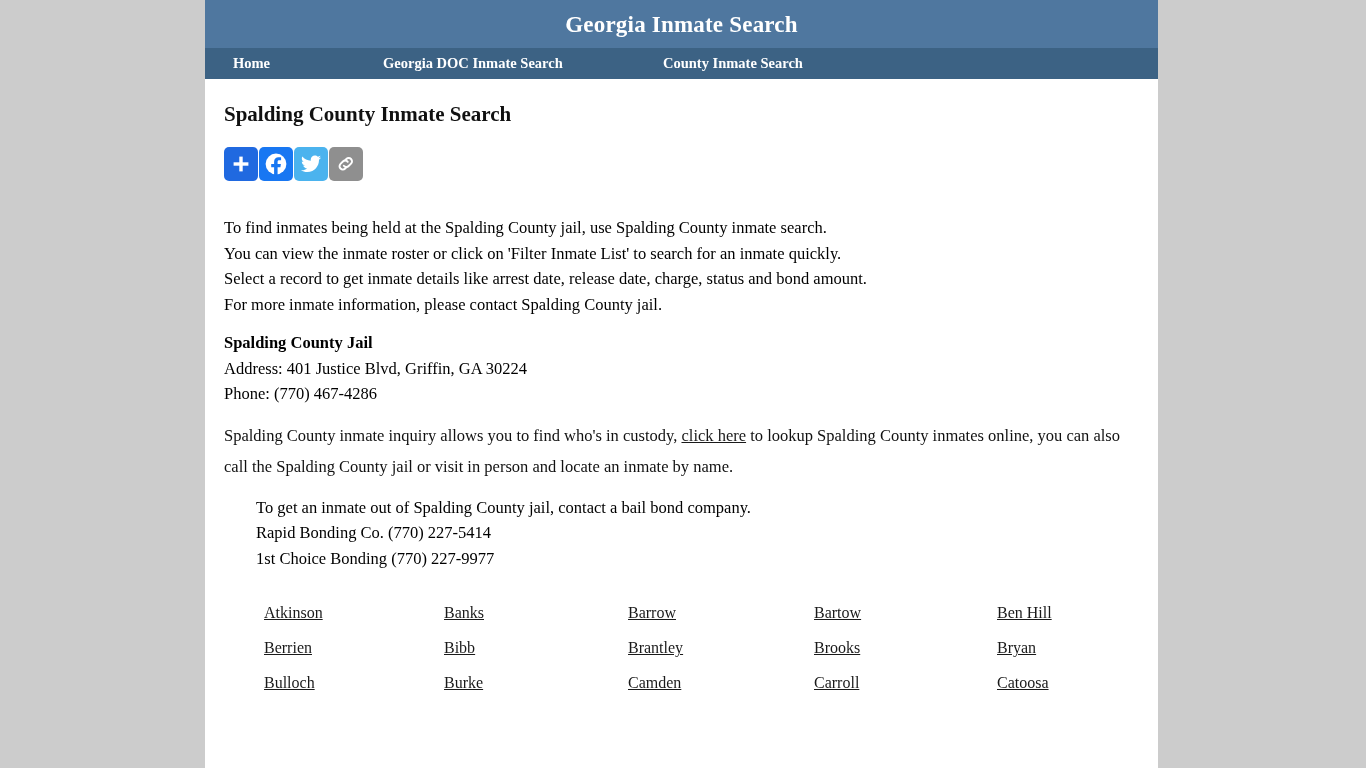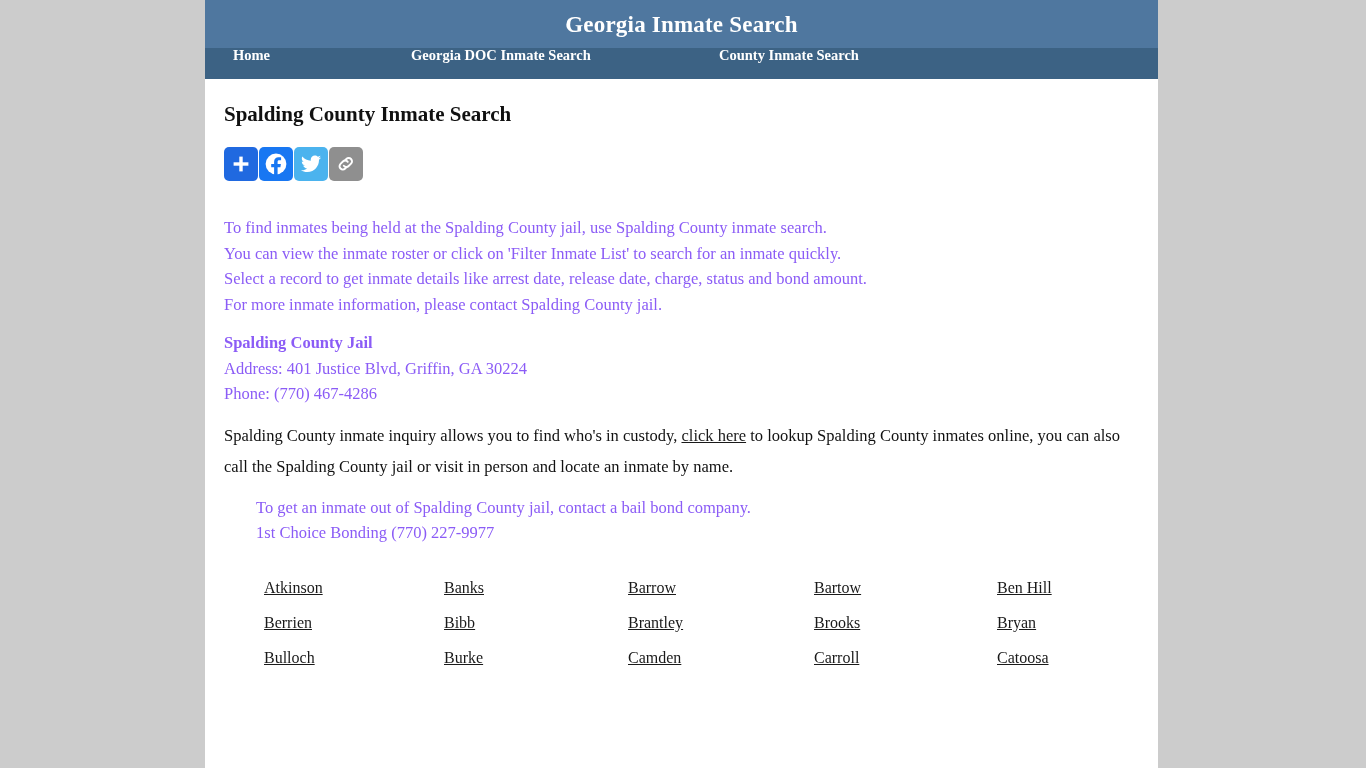--- a/index.html
+++ b/index.html
@@ -41,24 +41,23 @@
     letter-spacing: 0.2px;
     line-height: 1;
     margin: 0;
   }
 
   
   .site-nav {
     background: #3c6284;
     height: 31px;
     display: flex;
-    align-items: flex-start;
+    align-items: center;
     padding-left: 28px;
     box-sizing: border-box;
-    gap: 28px;
   }
   .nav-item {
     color: #ffffff;
     font-size: 14.5px;
     font-weight: bold;
     text-decoration: none;
     font-family: "Liberation Serif", "DejaVu Serif", serif;
     white-space: nowrap;
     line-height: 1;
   }
@@ -106,21 +105,21 @@
 
   
   .intro-block {
     margin-top: 34px;
   }
   .intro-block .line,
   .addr-block .line,
   .bail-block .line {
     font-size: 16.5px;
     line-height: 25.5px;
-    color: #8b5cf6;
+    color: #000000;
   }
   .addr-block {
     margin-top: 13px;
   }
   .addr-block .line.bold {
     font-weight: bold;
   }
   .para {
     font-size: 16.5px;
     line-height: 31px;
@@ -237,20 +236,21 @@
     <div class="addr-block">
       <div class="line bold">Spalding County Jail</div>
       <div class="line">Address: 401 Justice Blvd, Griffin, GA 30224</div>
       <div class="line">Phone: (770) 467-4286</div>
     </div>
 
     <div class="para"><span>Spalding County inmate inquiry allows you to find who's in custody, </span><a href="#">click here</a><span> to lookup Spalding County inmates online, you can also call the Spalding County jail or visit in person and locate an inmate by name.</span></div>
 
     <div class="bail-block">
       <div class="line">To get an inmate out of Spalding County jail, contact a bail bond company.</div>
+      <div class="line">Rapid Bonding Co. (770) 227-5414</div>
       <div class="line">1st Choice Bonding (770) 227-9977</div>
     </div>
 
     <div class="county-section">
       <table class="county-table">
         <tbody>
           <tr>
             <td class="cc0"><a href="#">Atkinson</a></td>
             <td class="cc1"><a href="#">Banks</a></td>
             <td class="cc2"><a href="#">Barrow</a></td>

